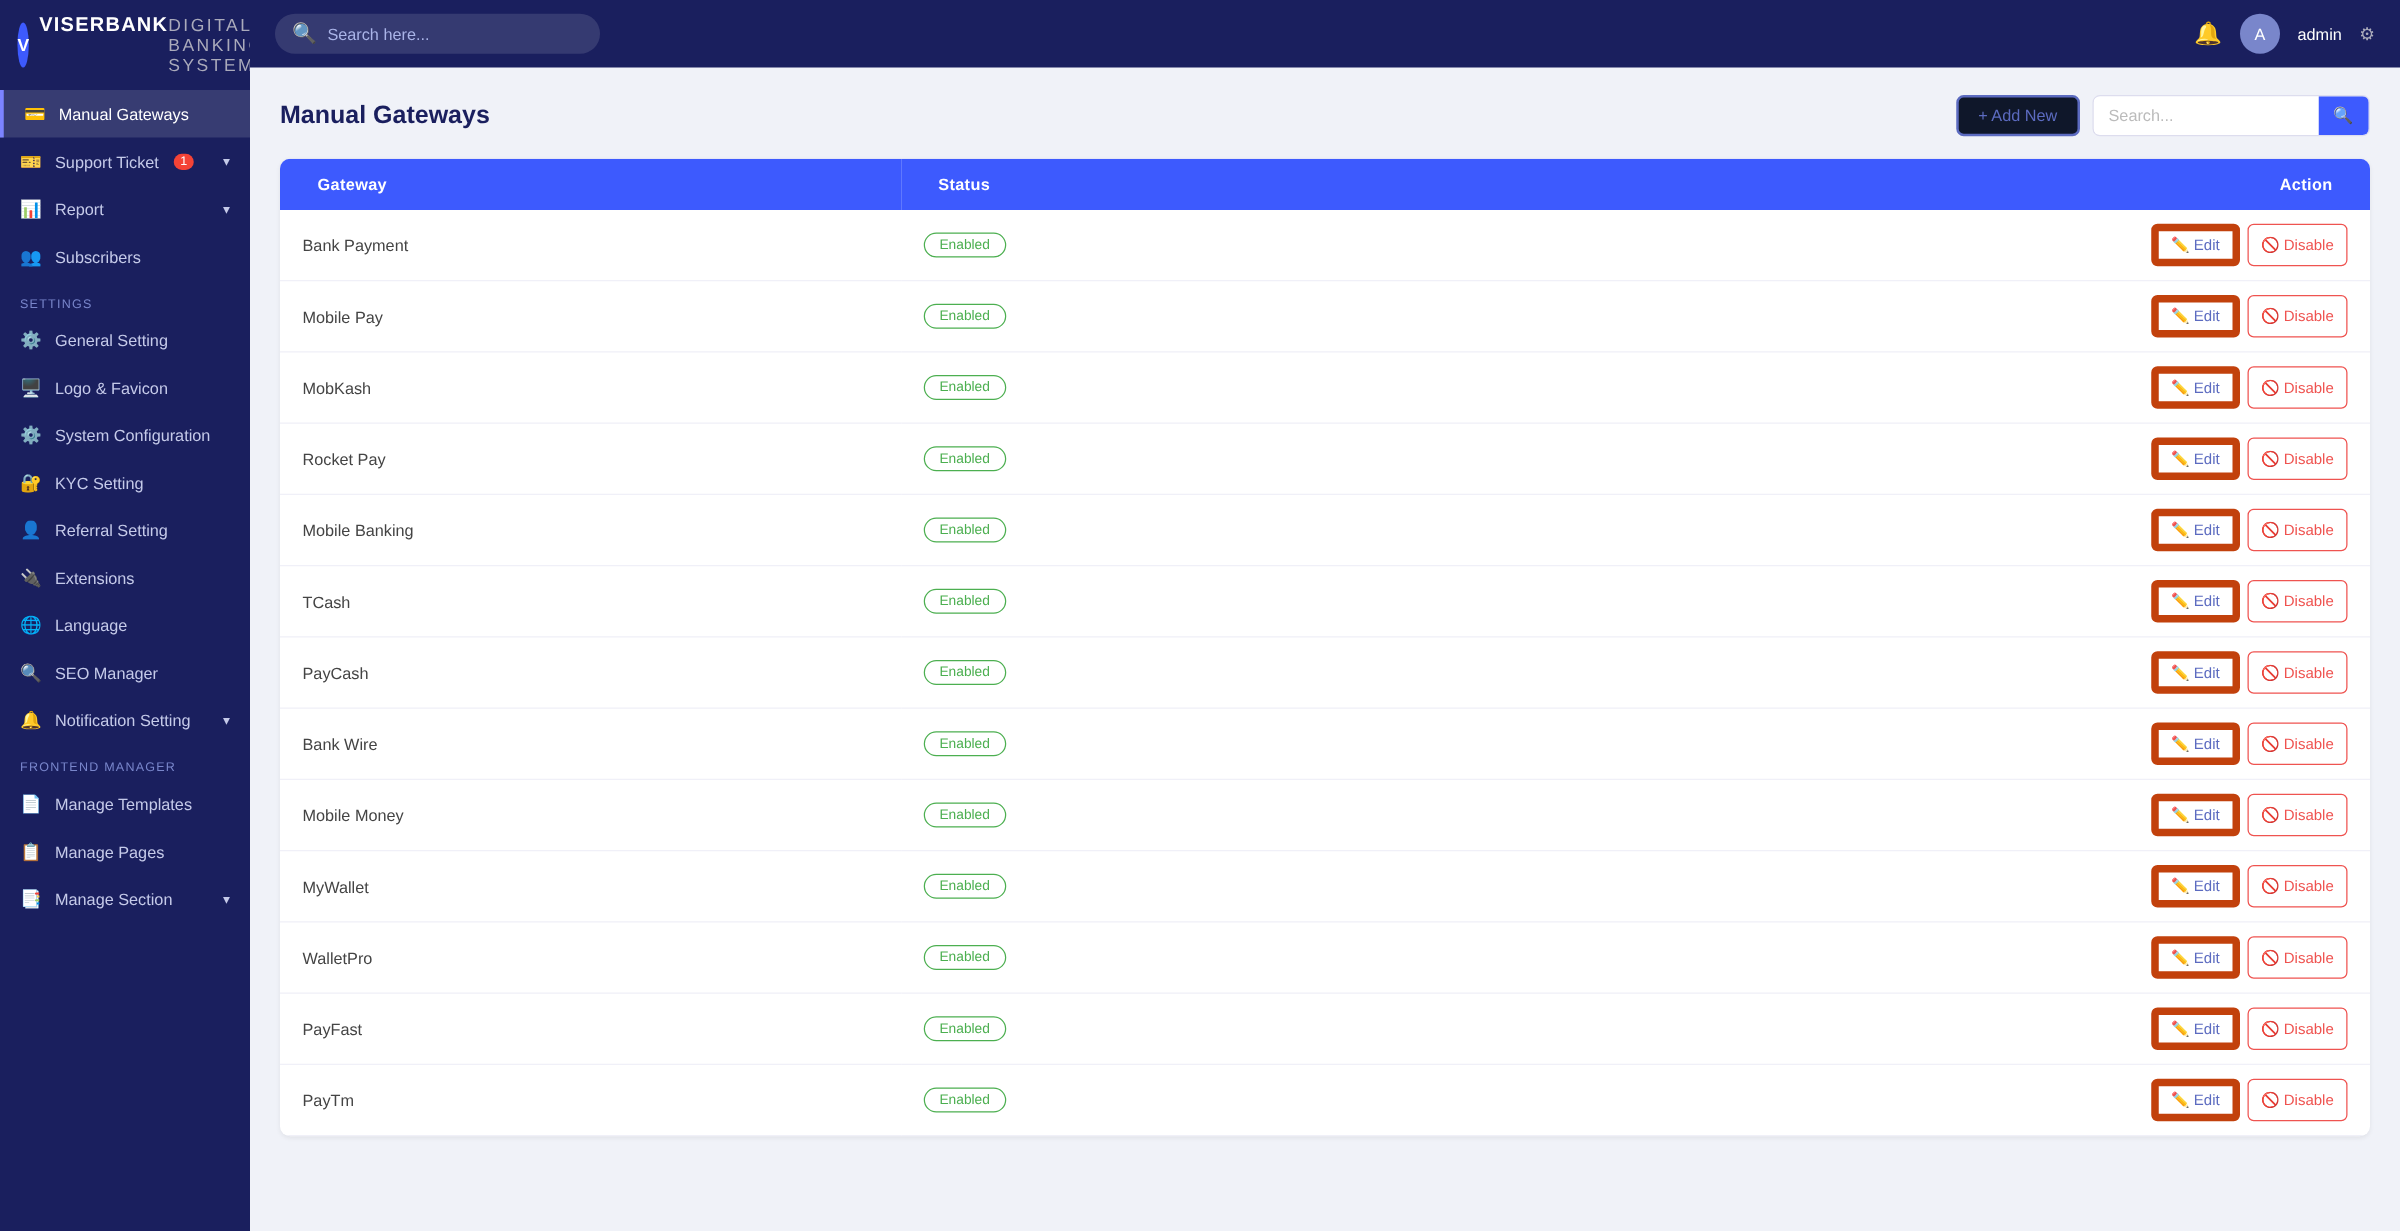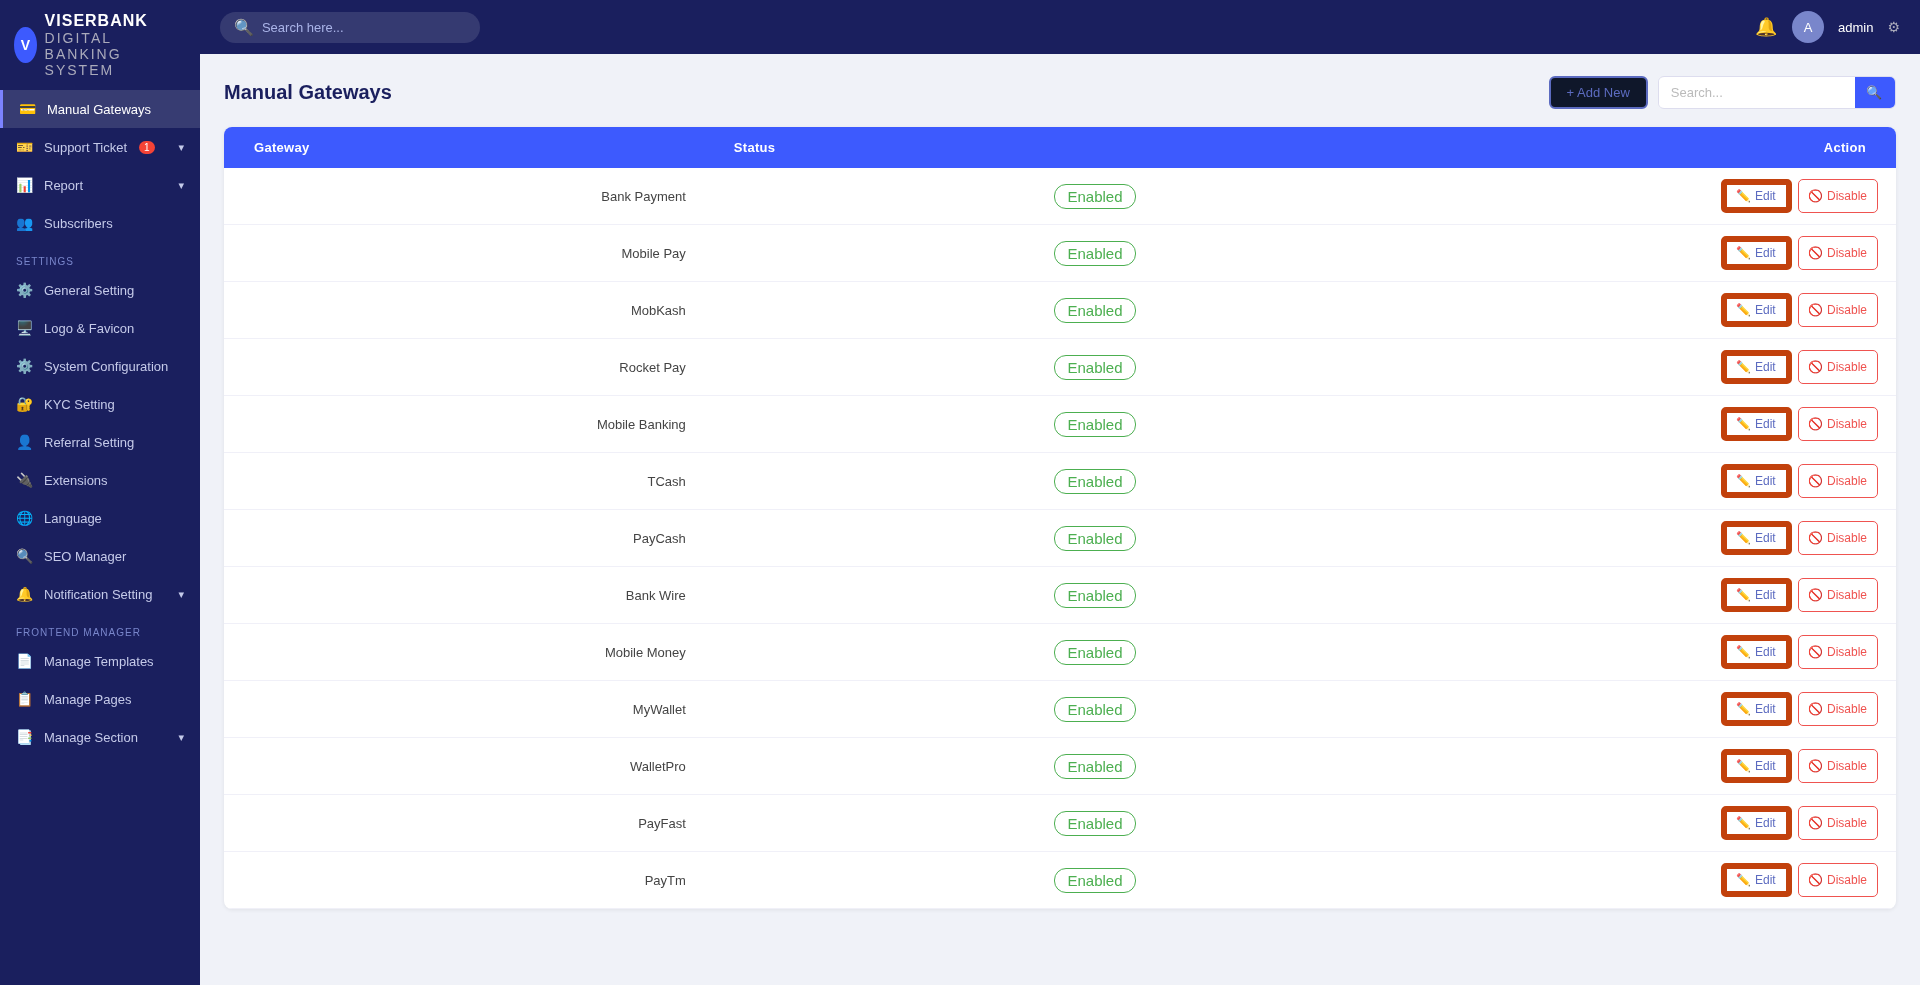--- a/index.html
+++ b/index.html
@@ -28,21 +28,21 @@
       height: 36px;
       background: #3d5afe;
       border-radius: 50%;
       display: flex;
       align-items: center;
       justify-content: center;
       font-weight: bold;
       font-size: 14px;
       color: #fff;
     }
-    .logo-text { display: flex; flex-direction: column; }
+    .logo-text { display: flex; flex-direction: row; }
     .logo-title { font-size: 16px; font-weight: 700; color: #fff; letter-spacing: 1px; }
     .logo-sub { font-size: 14px; color: #aab; letter-spacing: 2px; text-transform: uppercase; }
 
     .sidebar-item {
       display: flex;
       align-items: center;
       padding: 11px 16px;
       cursor: pointer;
       font-size: 13px;
       color: #c5cae9;
@@ -158,21 +158,21 @@
       border: 1px solid #dde;
       border-radius: 6px;
       overflow: hidden;
       background: #fff;
     }
     .search-bar input {
       border: none;
       outline: none;
       padding: 7px 12px;
       font-size: 13px;
-      width: 196px;
+      width: 180px;
       color: #555;
     }
     .search-bar input::placeholder { color: #bbb; }
     .search-bar button {
       background: #3d5afe;
       border: none;
       color: #fff;
       padding: 8px 12px;
       cursor: pointer;
       font-size: 13px;
@@ -202,29 +202,28 @@
     }
     .data-table thead th:last-child { text-align: right; }
     .data-table tbody tr {
       border-bottom: 1px solid #f0f0f8;
       transition: background 0.15s;
     }
     .data-table tbody td {
       padding: 11px 18px;
       font-size: 13px;
       color: #444;
-      text-align: right;
     }
     .data-table tbody td:last-child { text-align: right; }
 
     .status-badge {
       display: inline-block;
       padding: 3px 12px;
       border-radius: 12px;
-      font-size: 15px;
+      font-size: 11px;
       border: 1px solid #4caf50;
       color: #4caf50;
       background: transparent;
     }
 
     .action-btns { display: flex; gap: 6px; justify-content: flex-end; }
     .btn-edit {
       display: flex;
       align-items: center;
       gap: 4px;

